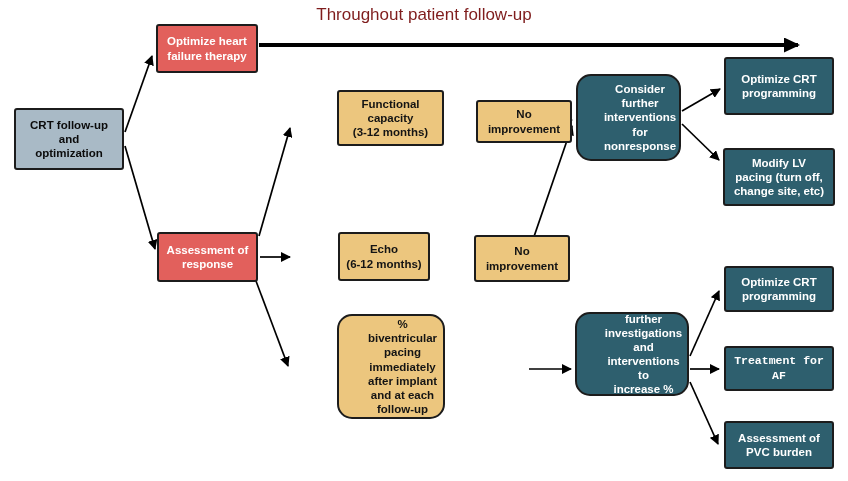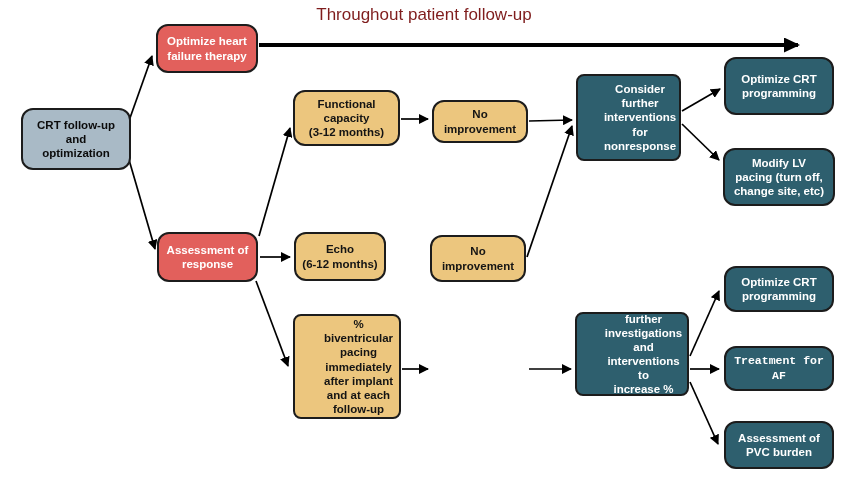--- a/index.html
+++ b/index.html
@@ -4,27 +4,27 @@
 <style>
   html,body{margin:0;padding:0;background:#ffffff;}
   .canvas{
     position:relative;width:848px;height:481px;background:#ffffff;overflow:hidden;
     font-family:"Liberation Sans",sans-serif;
   }
   .arrow-layer{position:absolute;left:0;top:0;width:848px;height:481px;}
   .node{
     position:absolute;display:flex;align-items:center;justify-content:center;
     text-align:center;font-weight:bold;font-size:11.5px;line-height:1.22;
-    border:2.5px solid var(--border);border-radius:12px;
+    border:2.5px solid var(--border);border-radius:3px;
     white-space:pre-line;box-sizing:border-box;padding:2px 4px;
   }
-  .big{border-radius:8px;padding-left:27px;}
+  .big{border-radius:15px;padding-left:27px;}
   .n-gray{background:var(--start);color:#0b0b0b;}
   .n-red{background:var(--action);color:#ffffff;}
-  .n-tan{background:var(--assess);color:#141414;}
+  .n-tan{background:var(--assess);color:#141414;margin-left:44px;}
   .n-teal{background:var(--intervention);color:#ffffff;}
   .title{
     position:absolute;left:278px;top:5px;width:292px;text-align:center;
     font-size:17px;color:#7f1d1d;font-weight:normal;
   }
   line{stroke:var(--arrow);}
 </style>
 </head>
 <body>
 
@@ -52,21 +52,21 @@
     <line x1="682" y1="124" x2="719" y2="160" stroke-width="1.7" marker-end="url(#ah)"></line>
     <line x1="402" y1="369" x2="428" y2="369" stroke-width="1.7" marker-end="url(#ah)"></line>
     <line x1="529" y1="369" x2="571" y2="369" stroke-width="1.7" marker-end="url(#ah)"></line>
     <line x1="690" y1="356" x2="719" y2="291" stroke-width="1.7" marker-end="url(#ah)"></line>
     <line x1="690" y1="369" x2="719" y2="369" stroke-width="1.7" marker-end="url(#ah)"></line>
     <line x1="690" y1="382" x2="718" y2="444" stroke-width="1.7" marker-end="url(#ah)"></line>
   </svg>
 
   <div class="title">Throughout patient follow-up</div>
 
-  <div class="node n-gray" style="left:21px;top:108px;width:110px;height:62px;">CRT follow-up
+  <div class="node n-gray" style="left:14px;top:108px;width:110px;height:62px;">CRT follow-up
 and
 optimization</div>
 
   <div class="node n-red" style="left:156px;top:24px;width:102px;height:49px;">Optimize heart
 failure therapy</div>
 
   <div class="node n-tan" style="left:293px;top:90px;width:107px;height:56px;">Functional
 capacity
 (3-12 months)</div>
 

